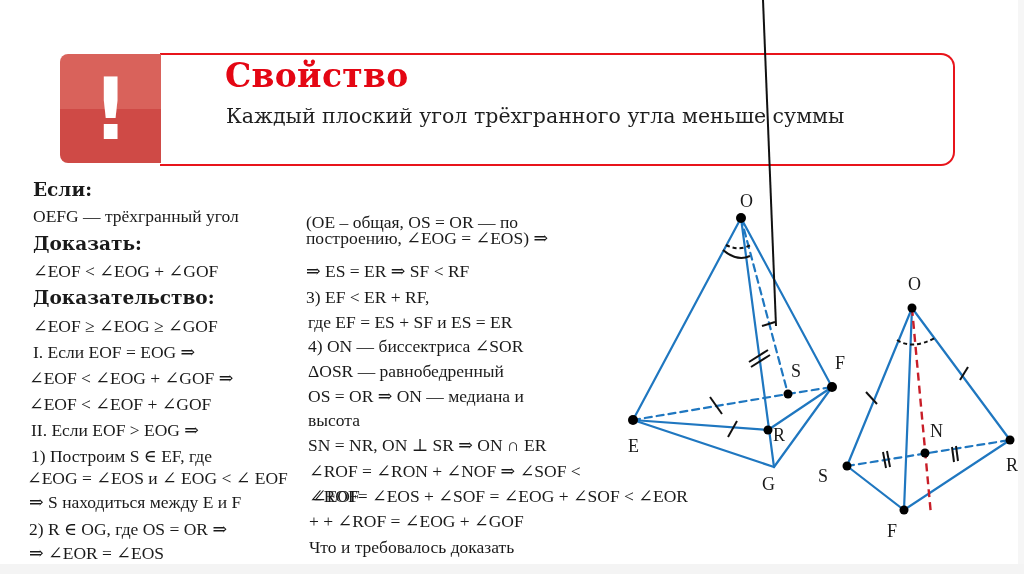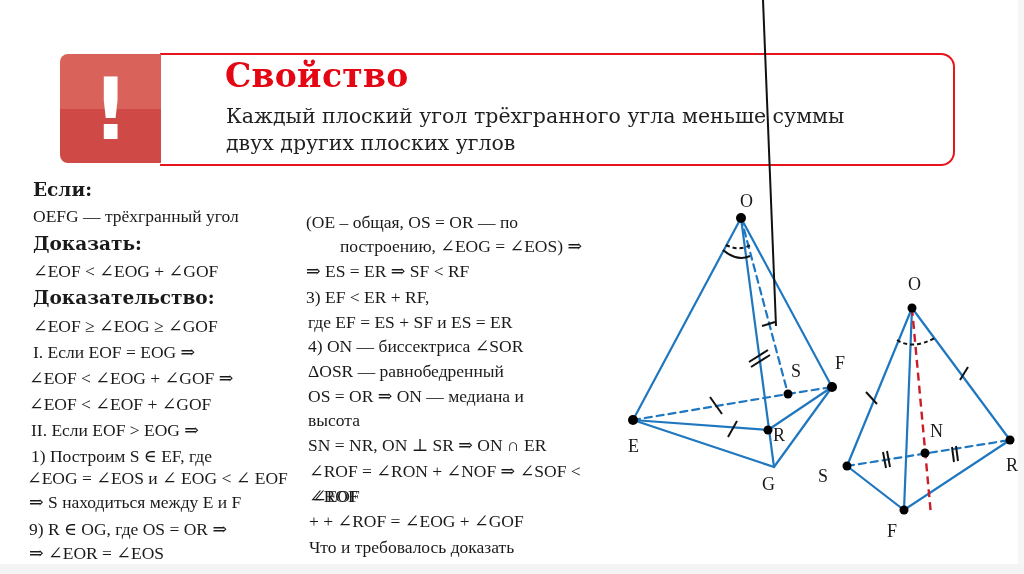--- a/index.html
+++ b/index.html
@@ -61,59 +61,58 @@
 <div class="bottom-strip"></div>
 
 <div class="banner">
   <div class="banner-box"></div>
   <div class="banner-icon">
     <span class="mark">!</span>
   </div>
   <div class="banner-title">Свойство</div>
   <div class="banner-text">
     <div>Каждый плоский угол трёхгранного угла меньше суммы</div>
-    <div>двух других плоских углов</div>
   </div>
 </div>
 
 <div class="col" style="left:0;top:0;">
   <div class="line h" style="left:33px;top:179px;">Если:</div>
   <div class="line" style="left:33px;top:206px;">OEFG — трёхгранный угол</div>
   <div class="line h" style="left:33px;top:233px;">Доказать:</div>
   <div class="line" style="left:33px;top:261px;">∠EOF &lt; ∠EOG + ∠GOF</div>
   <div class="line h" style="left:33px;top:287px;">Доказательство:</div>
 
   <div class="line" style="left:33px;top:316px;">∠EOF ≥ ∠EOG ≥ ∠GOF</div>
   <div class="line" style="left:33px;top:342px;">I. Если EOF =  EOG ⇒</div>
   <div class="line" style="left:29px;top:368px;">∠EOF &lt; ∠EOG + ∠GOF ⇒</div>
   <div class="line" style="left:29px;top:394px;">∠EOF &lt; ∠EOF + ∠GOF</div>
   <div class="line" style="left:31px;top:420px;">II. Если  EOF &gt; EOG ⇒</div>
   <div class="line" style="left:31px;top:446px;">1) Построим S ∈ EF, где</div>
   <div class="line" style="left:27px;top:468px;">∠EOG = ∠EOS и ∠ EOG &lt; ∠ EOF</div>
   <div class="line" style="left:29px;top:492px;">⇒ S находиться между E и F</div>
-  <div class="line" style="left:29px;top:519px;">9) R ∈ OG, где OS = OR ⇒</div>
+  <div class="line" style="left:29px;top:519px;">2) R ∈ OG, где OS = OR ⇒</div>
   <div class="line" style="left:29px;top:543px;">⇒ ∠EOR = ∠EOS</div>
 </div>
 
 <div class="col" style="left:0;top:0;">
   <div class="line" style="left:306px;top:212px;">(OE – общая, OS = OR — по</div>
-  <div class="line" style="left:306px;top:236px;margin-left:34px;">построению,  ∠EOG =  ∠EOS) ⇒</div>
+  <div class="line" style="left:306px;top:228px;">построению,  ∠EOG =  ∠EOS) ⇒</div>
   <div class="line" style="left:306px;top:261px;">⇒ ES = ER  ⇒ SF &lt; RF</div>
   <div class="line" style="left:306px;top:287px;">3) EF &lt; ER + RF,</div>
   <div class="line" style="left:308px;top:312px;">где EF = ES + SF и ES = ER</div>
   <div class="line" style="left:308px;top:336px;">4) ON — биссектриса ∠SOR</div>
   <div class="line" style="left:308px;top:361px;">ΔOSR — равнобедренный</div>
   <div class="line" style="left:308px;top:386px;text-align:right;">OS = OR ⇒ ON — медиана и</div>
   <div class="line" style="left:308px;top:410px;">высота</div>
   <div class="line" style="left:308px;top:435px;">SN = NR, ON ⊥ SR  ⇒ ON ∩ ER</div>
   <div class="line" style="left:309px;top:461px;">∠ROF = ∠RON + ∠NOF ⇒ ∠SOF &lt;</div>
   <div class="line" style="left:309px;top:486px;">
     <span class="overlap">
       <span>∠ROF</span><span class="o2">∠EOF</span>
-    </span>
+    </span><span>= ∠EOS + ∠SOF = ∠EOG + ∠SOF &lt; ∠EOR</span>
   </div>
   <div class="line" style="left:309px;top:511px;">+ + ∠ROF = ∠EOG + ∠GOF</div>
   <div class="line" style="left:309px;top:537px;">Что и требовалось доказать</div>
 </div>
 
 <svg width="1024" height="574" viewBox="0 0 1024 574">
 
   <g stroke="#1f77c0" stroke-width="2.2" fill="none" stroke-linecap="round">
     <line x1="741" y1="218" x2="633" y2="420"></line>
     <line x1="741" y1="218" x2="832" y2="387"></line>

